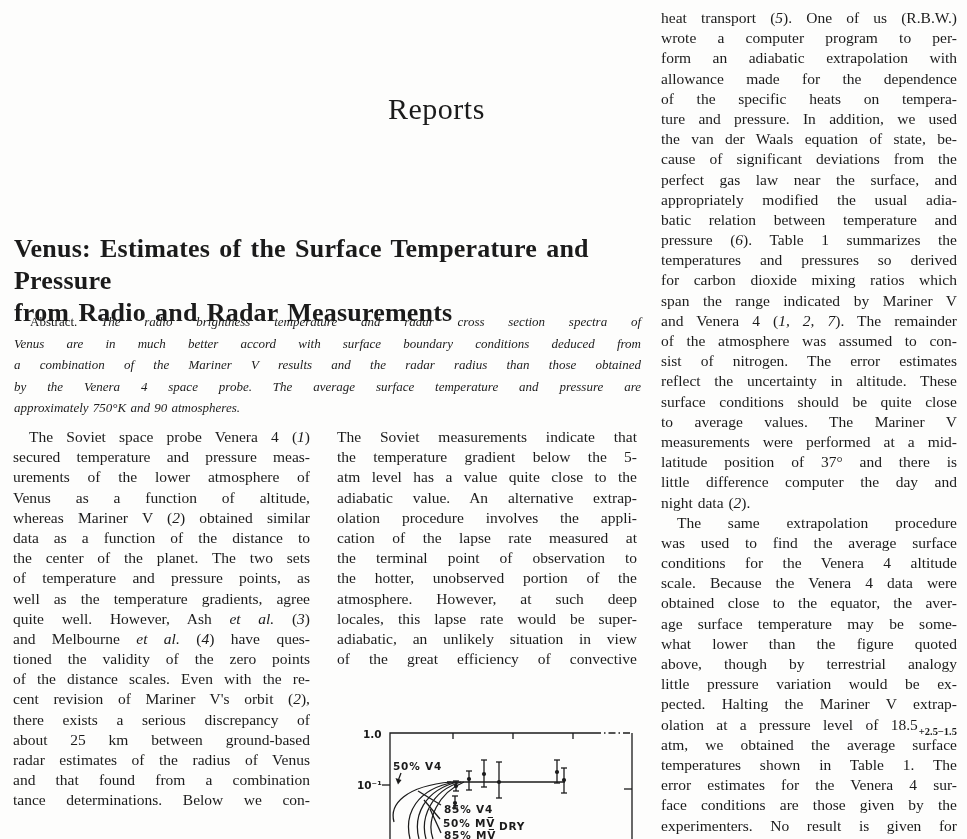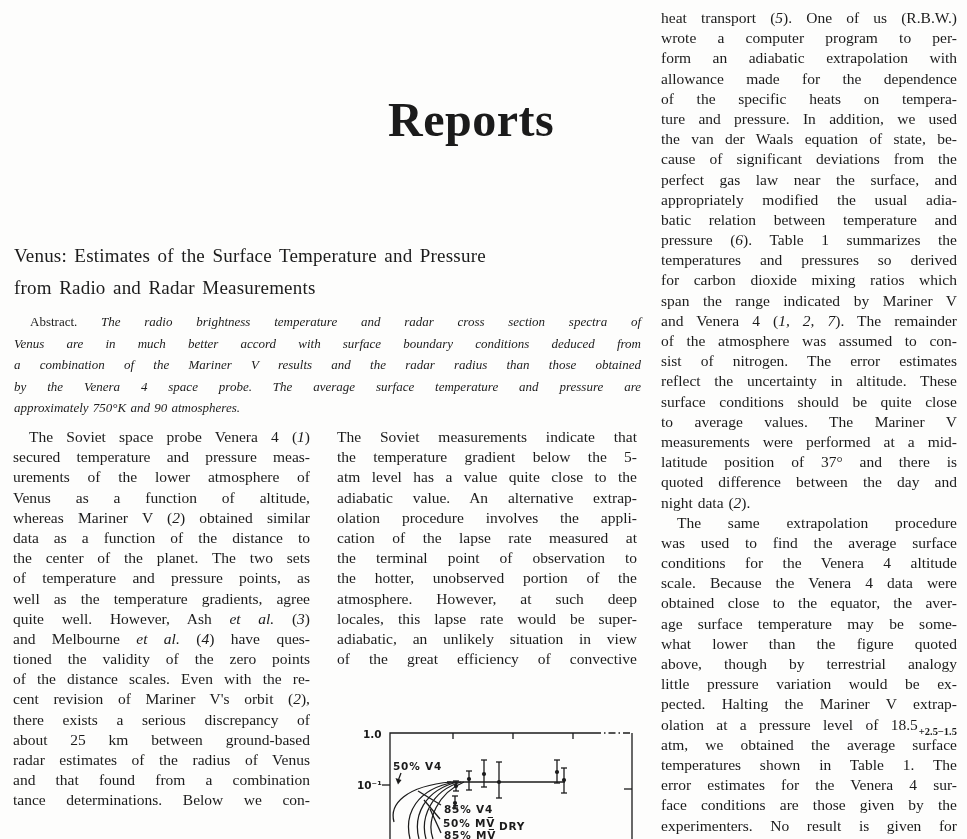--- a/index.html
+++ b/index.html
@@ -5,26 +5,26 @@
   html,body{margin:0;padding:0;}
   body{
     width:967px;height:839px;overflow:hidden;position:relative;
     background:#fdfdfc;color:#1b1b1b;
     font-family:"Liberation Serif", serif;
     -webkit-font-smoothing:antialiased;
   }
   .page{position:absolute;inset:0;}
   .reports{
     position:absolute;left:388px;top:92px;margin:0;
-    font-size:48px;font-weight:700;letter-spacing:.5px;
+    font-size:30px;font-weight:400;letter-spacing:.5px;
     font-family:"Liberation Serif", serif;
   }
   .title{
-    position:absolute;left:14px;top:240px;width:640px;margin:0;
-    font-size:19px;font-weight:400;line-height:32px;word-spacing:2.5px;
+    position:absolute;left:14px;top:233px;width:640px;margin:0;
+    font-size:26px;font-weight:700;line-height:32px;word-spacing:2.5px;
     letter-spacing:.2px;
   }
   .title .tl{display:block;}
   .abstract{
     position:absolute;left:14px;top:311px;width:627px;
     font-size:13px;font-style:italic;
   }
   .abstract .line{line-height:21.6px;height:21.6px;}
   .rm{font-style:normal;}
   .col{position:absolute;font-size:15.5px;}
@@ -123,21 +123,21 @@
       <div class="line">for carbon dioxide mixing ratios which</div>
       <div class="line">span the range indicated by Mariner V</div>
       <div class="line">and Venera 4 (<i>1, 2, 7</i>). The remainder</div>
       <div class="line">of the atmosphere was assumed to con-</div>
       <div class="line">sist of nitrogen. The error estimates</div>
       <div class="line">reflect the uncertainty in altitude. These</div>
       <div class="line">surface conditions should be quite close</div>
       <div class="line">to average values. The Mariner V</div>
       <div class="line">measurements were performed at a mid-</div>
       <div class="line">latitude position of 37° and there is</div>
-      <div class="line">quoted difference between the day and</div>
+      <div class="line">little difference computer the day and</div>
       <div class="line pe">night data (<i>2</i>).</div>
       <div class="line ind">The same extrapolation procedure</div>
       <div class="line">was used to find the average surface</div>
       <div class="line">conditions for the Venera 4 altitude</div>
       <div class="line">scale. Because the Venera 4 data were</div>
       <div class="line">obtained close to the equator, the aver-</div>
       <div class="line">age surface temperature may be some-</div>
       <div class="line">what lower than the figure quoted</div>
       <div class="line">above, though by terrestrial analogy</div>
       <div class="line">little pressure variation would be ex-</div>

